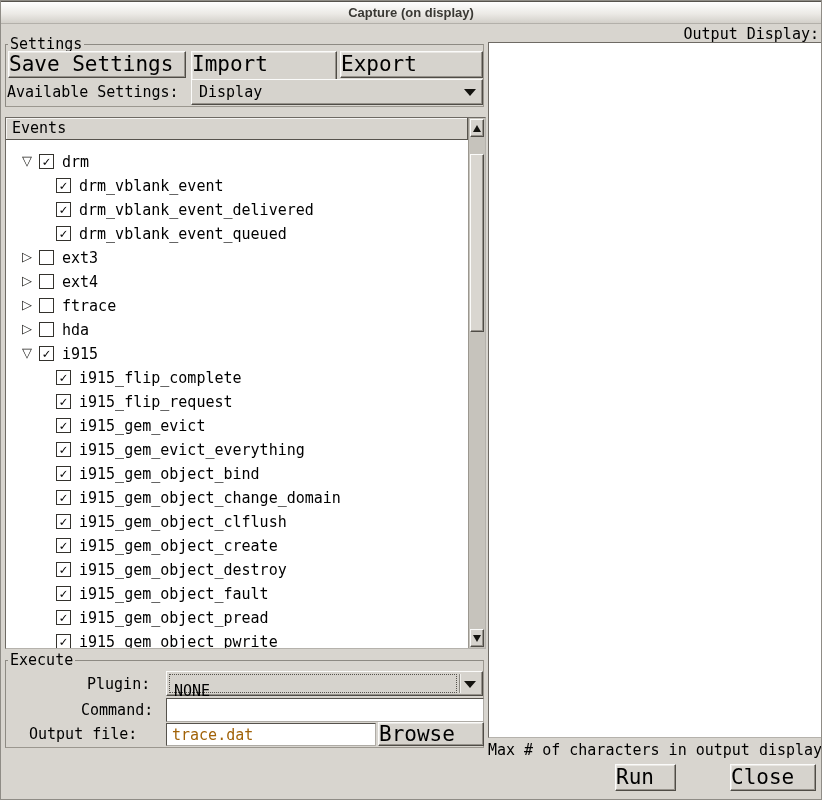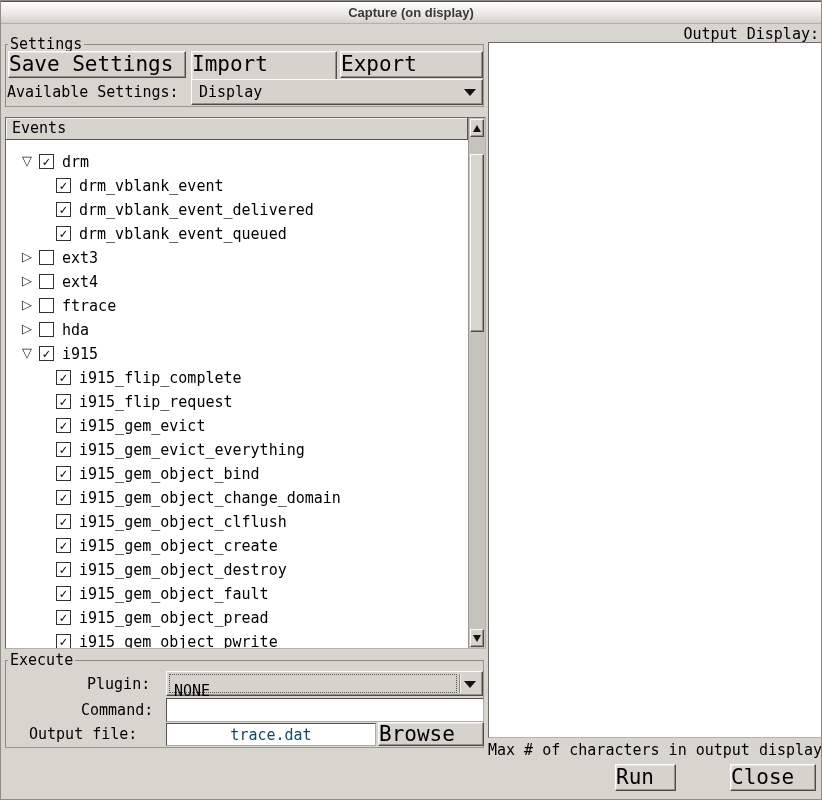--- a/index.html
+++ b/index.html
@@ -64,21 +64,21 @@
     position:absolute; left:2px; top:2px; right:25px; bottom:2px;
     border:1px dotted #55524c;
   }
 
   
   .entry {
     position:absolute; background:#fff;
     border:1px solid #55524c;
     border-bottom-color:#aeaba5; border-right-color:#aeaba5;
     font-family:"DejaVu Sans Mono", monospace; font-size:15px;
-    padding:0 5px; color:#0c4a6e;text-align:center;
+    padding:0 5px; color:#a16207;
   }
   input.entry { outline:none; }
 
   
   .events-list {
     position:absolute; left:4px; top:116px; width:481px; height:532px;
     background:#ffffff;
     border:1px solid #6e6a64;
     border-bottom-color:#b5b2ac; border-right-color:#b5b2ac;
     overflow:hidden;

